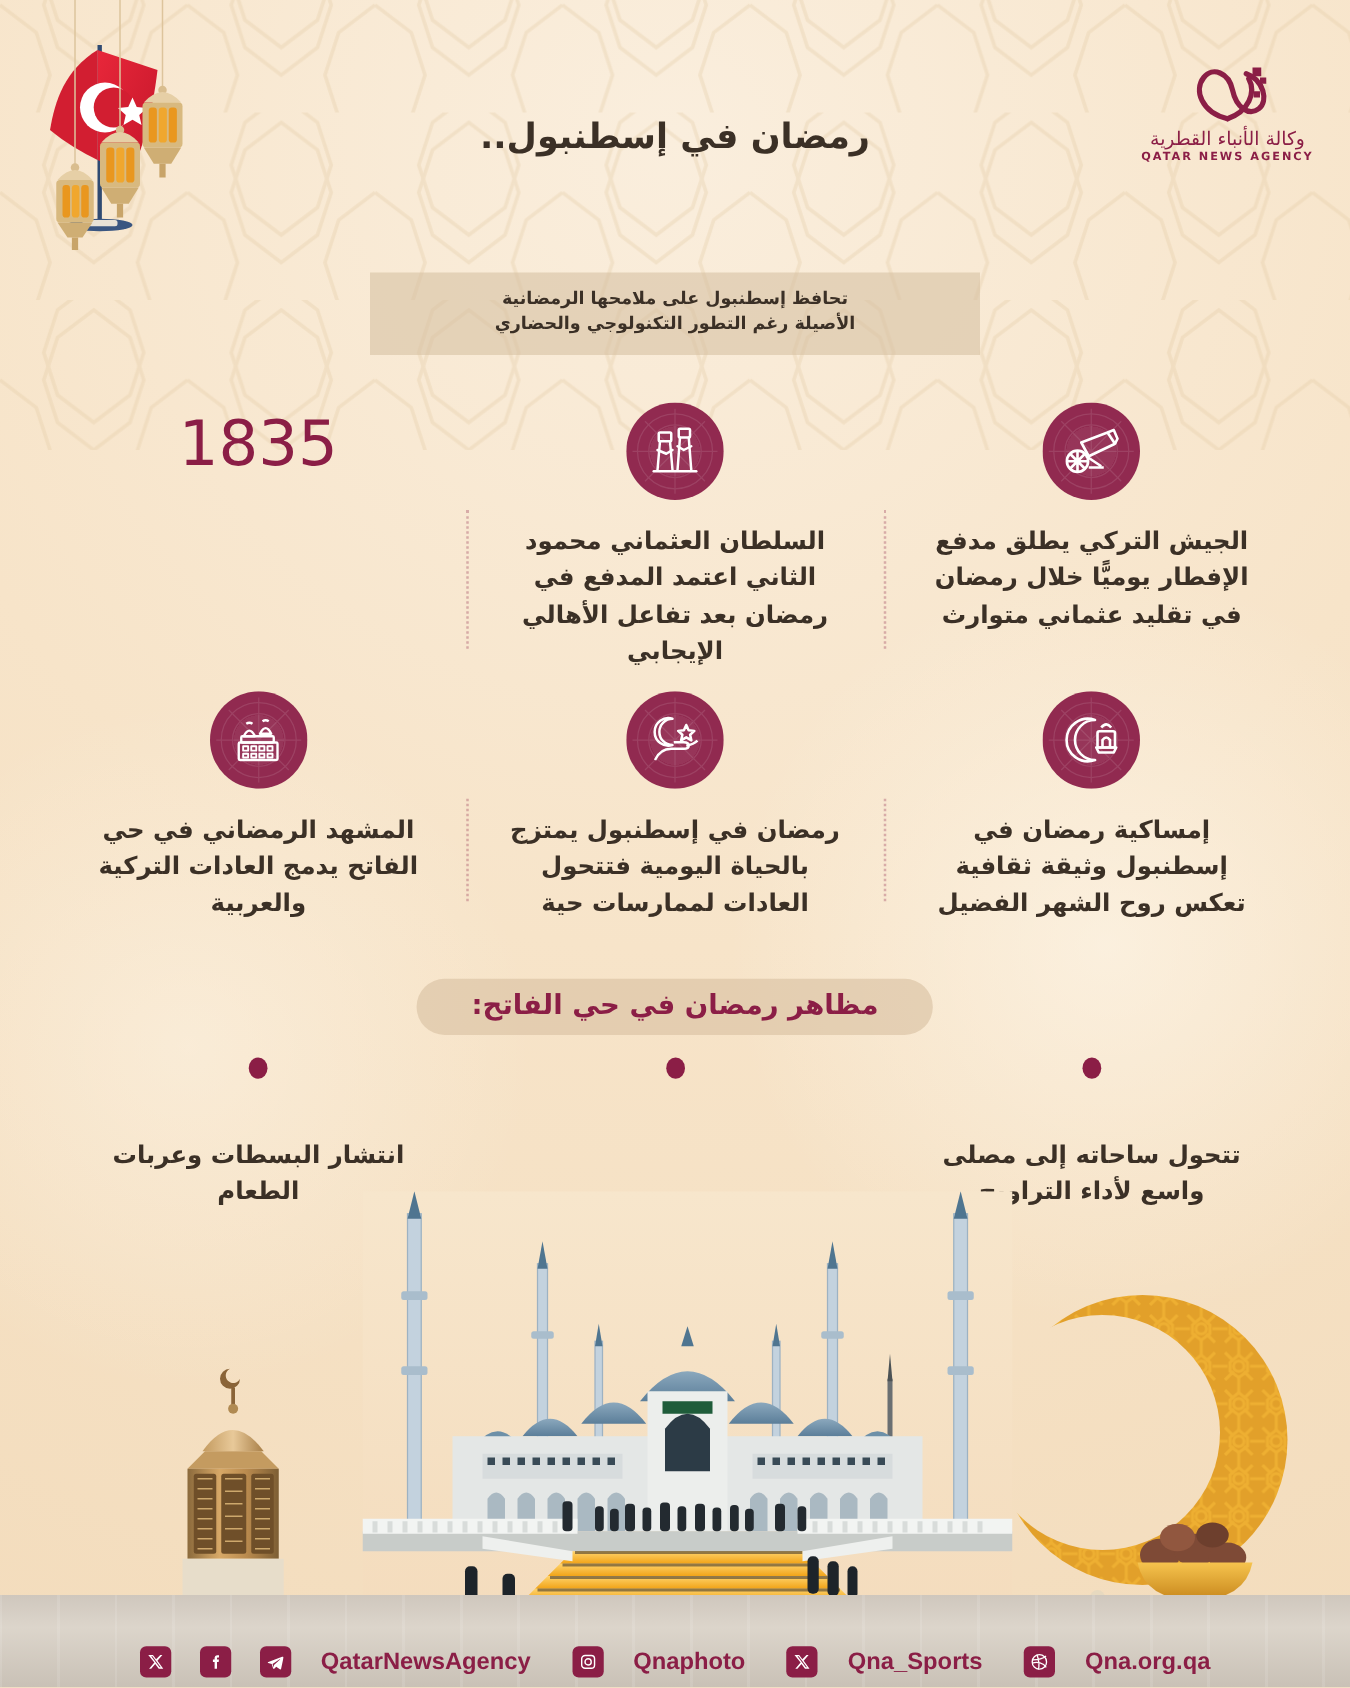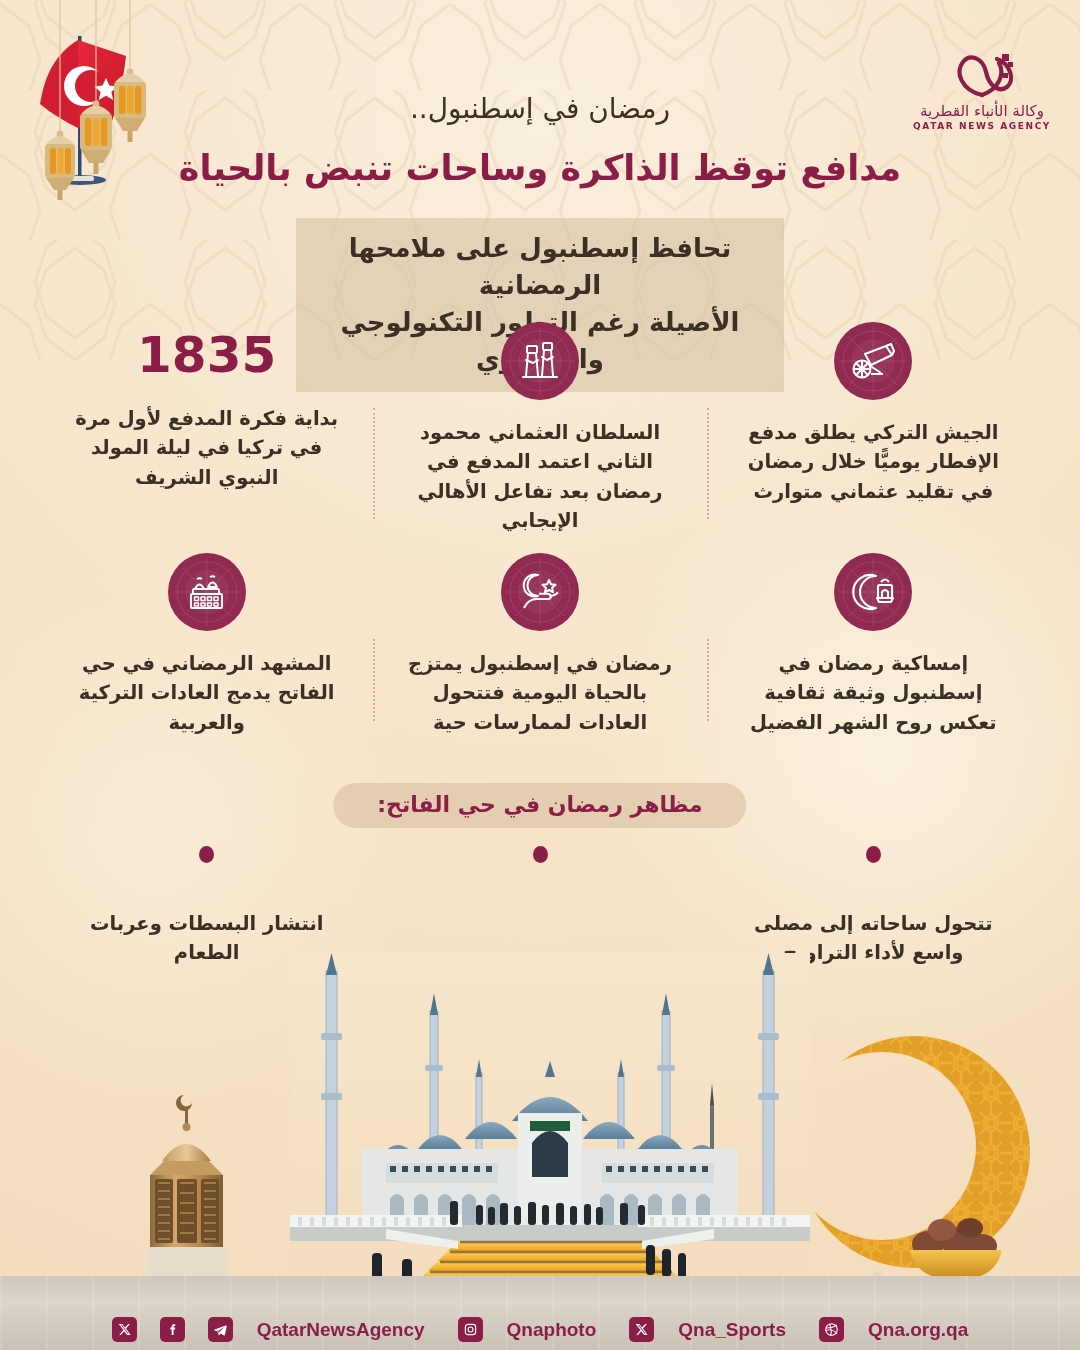--- a/index.html
+++ b/index.html
@@ -50,39 +50,39 @@
     letter-spacing: .3px; margin-top: 2px;
   }
   .logo-en {
     font-size: 9px; font-weight: bold; color: #8b1e46;
     letter-spacing: 1.6px; margin-top: 1px;
   }
 
   .kicker {
     position: absolute; top: 92px; left: 0; right: 0;
     text-align: center;
-    font-size: 28px; font-weight: normal; color: #3b3026;
+    font-size: 28px; font-weight: bold; color: #3b3026;
     letter-spacing: .2px;
   }
 
   .headline {
     position: absolute; top: 148px; left: 0; right: 0;
     text-align: center;
     font-size: 35px; font-weight: bold; color: #8b1e46;
     letter-spacing: .2px;
   }
 
   .subtitle-box {
     position: absolute; top: 218px; left: 296px;
     width: 488px; padding: 12px 22px 14px;
     background: rgba(212,189,158,.55);
     text-align: center;
   }
   .subtitle-box p {
-    font-size: 26px; font-weight: bold; color: #3b3026; line-height: 1.42;
+    font-size: 14px; font-weight: bold; color: #3b3026; line-height: 1.42;
   }
 
   
   .grid {
     position: absolute; top: 322px; left: 40px;
     width: 1000px;
     display: grid;
     grid-template-columns: repeat(3, 1fr);
     row-gap: 18px;
   }
@@ -108,21 +108,21 @@
     display: flex; align-items: center; justify-content: center;
     position: relative; overflow: hidden;
   }
   .icon-badge .starburst {
     position: absolute; inset: 0;
     opacity: .22;
   }
   .icon-badge svg.glyph { position: relative; z-index: 2; }
 
   .year-number {
-    font-size: 50px; font-weight: bold; color: #8b1e46;
+    font-size: 50px; font-weight: normal; color: #8b1e46;
     line-height: 1; margin-bottom: 24px; margin-top: 8px;
   }
 
   .cell p.body {
     font-size: 19.5px; font-weight: bold; color: #3b3026;
     line-height: 1.5;
   }
 
   
   .section-pill {
@@ -272,21 +272,20 @@
       </g>
       <rect x="57" y="8" width="7" height="7" fill="#8b1e46"></rect>
       <rect x="63" y="16" width="5" height="5" fill="#8b1e46"></rect>
       <rect x="58" y="27" width="5" height="5" fill="#8b1e46"></rect>
     </svg>
     <div class="logo-ar">وكالة الأنباء القطرية</div>
     <div class="logo-en">QATAR NEWS AGENCY</div>
   </div>
 
   <div class="kicker">رمضان في إسطنبول..</div>
-  <div class="headline">مدافع توقظ الذاكرة وساحات تنبض بالحياة</div>
 
   <div class="subtitle-box">
     <p>تحافظ إسطنبول على ملامحها الرمضانية</p>
     <p>الأصيلة رغم التطور التكنولوجي والحضاري</p>
   </div>
 
   <div class="grid">
 
     <div class="cell divider-left">
       <div class="icon-badge">
@@ -329,21 +328,20 @@
           <path d="M26 10 L24 36 M33 10 L35 36"></path>
           <path d="M24 17 L29 20 L35 17"></path>
           <path d="M5 37 H39"></path>
         </svg>
       </div>
       <p class="body">السلطان العثماني محمود الثاني اعتمد المدفع في رمضان بعد تفاعل الأهالي الإيجابي</p>
     </div>
 
     <div class="cell">
       <div class="year-number">1835</div>
-      <p class="body">بداية فكرة المدفع لأول مرة في تركيا في ليلة المولد النبوي الشريف</p>
     </div>
 
     <div class="cell divider-left">
       <div class="icon-badge">
         <svg class="starburst" viewBox="0 0 78 78">
             <g stroke="#fff" stroke-width="1" fill="none" opacity=".5">
           <circle cx="39" cy="39" r="30"></circle>
               <circle cx="39" cy="39" r="21"></circle>
           <g>
                 <path d="M39 5 V73 M5 39 H73 M15 15 L63 63 M63 15 L15 63"></path>

